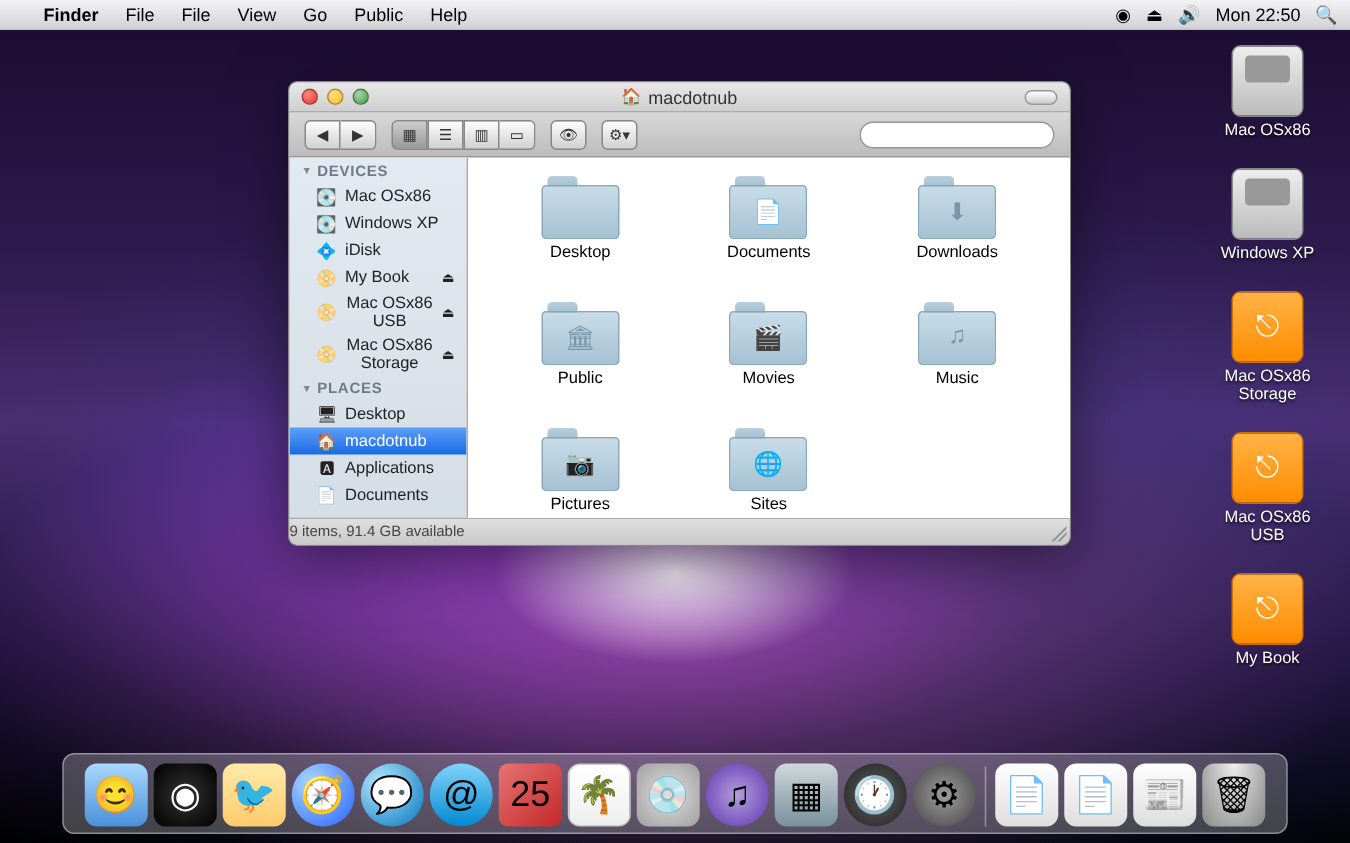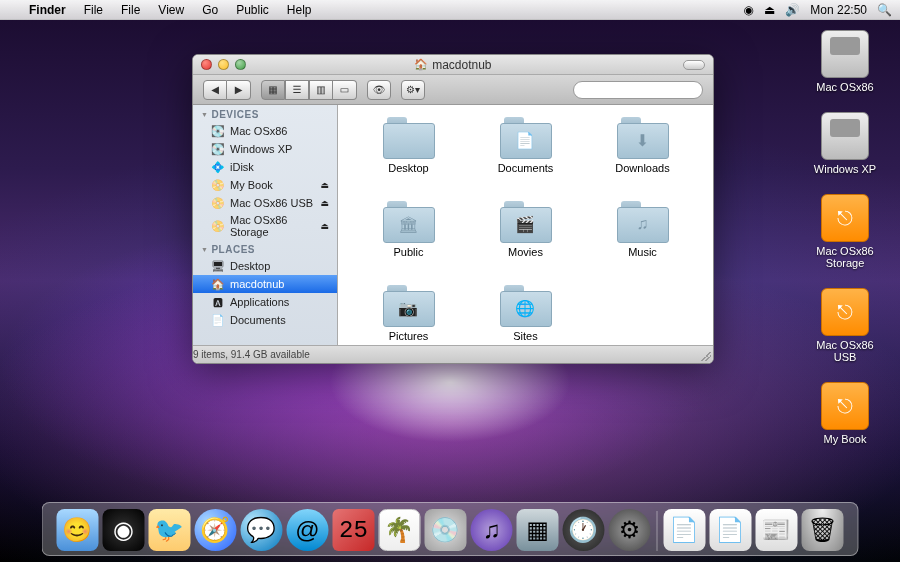--- a/index.html
+++ b/index.html
@@ -76,23 +76,24 @@
 .btn:first-child { border-radius: 4px 0 0 4px; }
 .btn:last-child { border-radius: 0 4px 4px 0; border-left: 0; }
 .btn.single { border-radius: 4px; }
 .btn.active { background: linear-gradient(180deg,#ccc,#999); }
 .spacer { flex: 1; }
 .search-field { width: 130px; height: 18px; border-radius: 9px; border: 1px solid #999; background: #fff; padding: 0 8px; font-size: 11px; }
 
 .window-body { flex: 1; display: flex; overflow: hidden; }
 
 .sidebar {
-  width: 145px; background: linear-gradient(180deg,#e3e9f0,#d5dde6);
+  width: 119px; background: linear-gradient(180deg,#e3e9f0,#d5dde6);
   border-right: 1px solid #aaa; overflow-y: auto; font-size: 11px;
   position: relative;
+  text-align: center;
 }
 .sidebar::-webkit-scrollbar { width: 14px; }
 .sidebar::-webkit-scrollbar-track { background: #eee; border-left: 1px solid #ccc; }
 .sidebar::-webkit-scrollbar-thumb { background: linear-gradient(90deg,#8bf,#48c); border-radius: 7px; border: 1px solid #369; }
 .sb-section { color: #6e7b8b; font-size: 10px; font-weight: bold; padding: 4px 8px 2px; letter-spacing: 0.5px; display: flex; align-items: center; }
 .sb-section::before { content: '▼'; font-size: 7px; margin-right: 3px; color: #888; }
 .sb-item { padding: 2px 8px 2px 18px; display: flex; align-items: center; gap: 5px; color: #222; cursor: default; }
 .sb-item.selected { background: linear-gradient(180deg,#5b9ff8,#1a6ae6); color: #fff; }
 .sb-icon { width: 14px; height: 14px; flex-shrink: 0; display: inline-flex; align-items: center; justify-content: center; font-size: 11px; }
 
@@ -130,21 +131,21 @@
   backdrop-filter: blur(4px);
 }
 .dock-item { width: 42px; height: 42px; border-radius: 8px; display: flex; align-items: center; justify-content: center; font-size: 24px; cursor: default; position: relative; }
 .dock-sep { width: 1px; height: 40px; background: rgba(255,255,255,0.4); margin: 0 2px; }
 .di1{background:linear-gradient(180deg,#a8d8ff,#4a90d9);} 
 .di2{background:radial-gradient(circle,#333,#000);color:#fff;}
 .di3{background:linear-gradient(180deg,#ffeaa7,#fdcb6e);}
 .di4{background:radial-gradient(circle at 30% 30%,#a8d8ff,#2962ff);border-radius:50%;}
 .di5{background:radial-gradient(circle at 30% 30%,#b3e5fc,#0277bd);border-radius:50%;}
 .di6{background:linear-gradient(180deg,#81d4fa,#0288d1);border-radius:50%;}
-.di7{background:linear-gradient(135deg,#e57373,#c62828); border-radius:6px;font-family:Liberation Mono, monospace;}
+.di7{background:linear-gradient(135deg,#e57373,#c62828); border-radius:6px;}
 .di8{background:linear-gradient(180deg,#fff,#eee);border:1px solid #ccc;}
 .di9{background:radial-gradient(circle,#e0e0e0,#9e9e9e);}
 .di10{background:radial-gradient(circle,#b39ddb,#5e35b1);border-radius:50%;}
 .di11{background:linear-gradient(180deg,#cfd8dc,#78909c);}
 .di12{background:radial-gradient(circle,#616161,#212121);border-radius:50%;}
 .di13{background:radial-gradient(circle,#9e9e9e,#424242);border-radius:50%;}
 .di14{background:linear-gradient(180deg,#fff,#ddd);}
 .di15{background:linear-gradient(180deg,#fff,#ddd);}
 .di16{background:linear-gradient(180deg,#fff,#ddd);}
 .di17{background:radial-gradient(ellipse at top,#eee,#888);}

